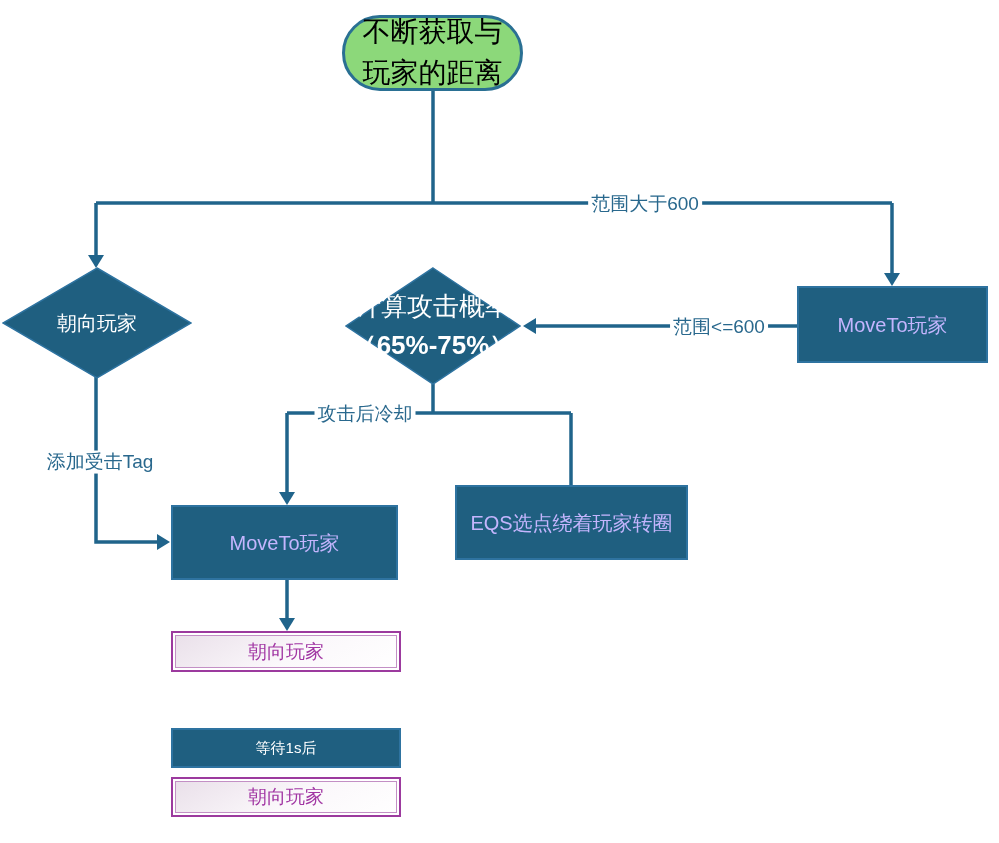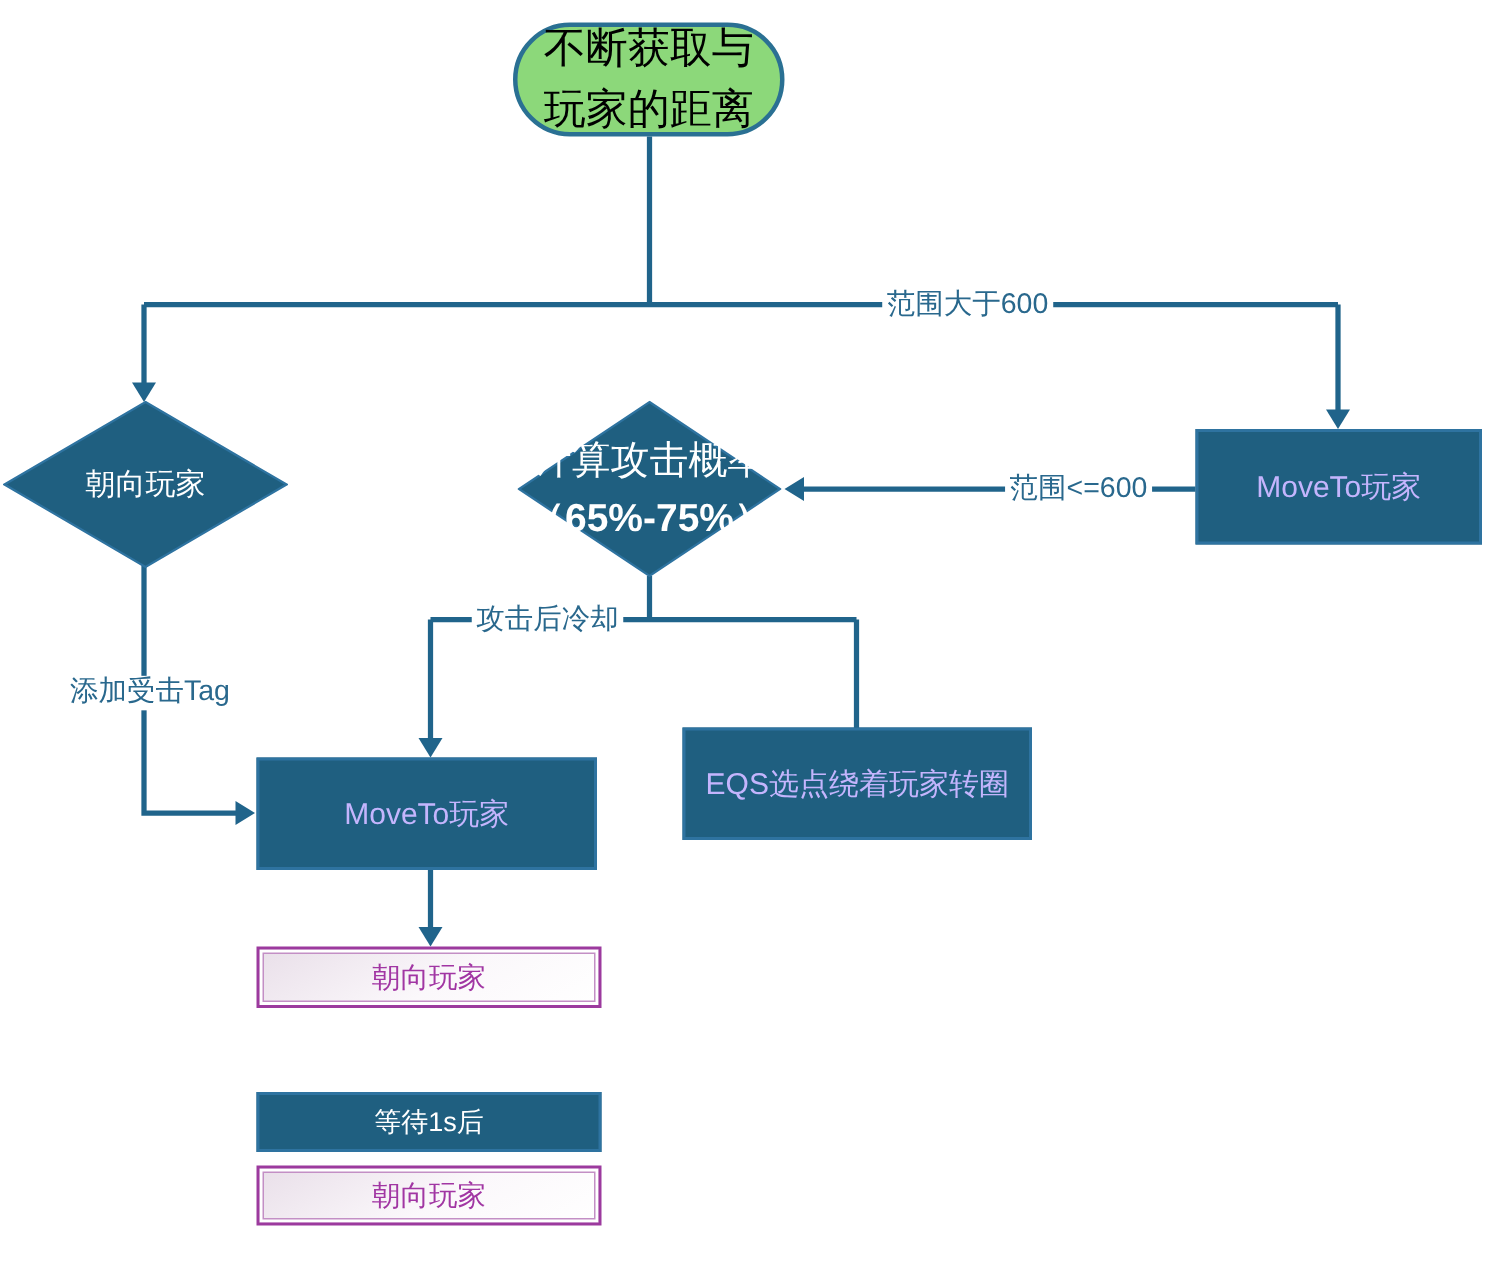--- a/index.html
+++ b/index.html
@@ -34,21 +34,21 @@
   .diamond .dtext{
     position:relative;color:#ffffff;font-size:26px;line-height:1.5;z-index:1;
   }
   .action{
     border:2px solid #9c3a9e;
     box-shadow:inset 0 0 0 2px #ffffff, inset 0 0 0 3px #c38fc5;
     background:linear-gradient(150deg,#e9dfe9 0%,#fbf8fb 55%,#ffffff 100%);
     color:#a136a3;font-size:19px;
   }
   .wait{
-    background:#1f5f80;border:2px solid #2e73a0;color:#ffffff;font-size:18px;
+    background:#1f5f80;border:2px solid #2e73a0;color:#ffffff;font-size:15px;
   }
 </style>
 </head>
 <body>
 
 <div class="canvas">
 
   <svg class="wires" viewBox="0 0 999 843">
 
     <line x1="433" y1="91" x2="433" y2="203"></line>

